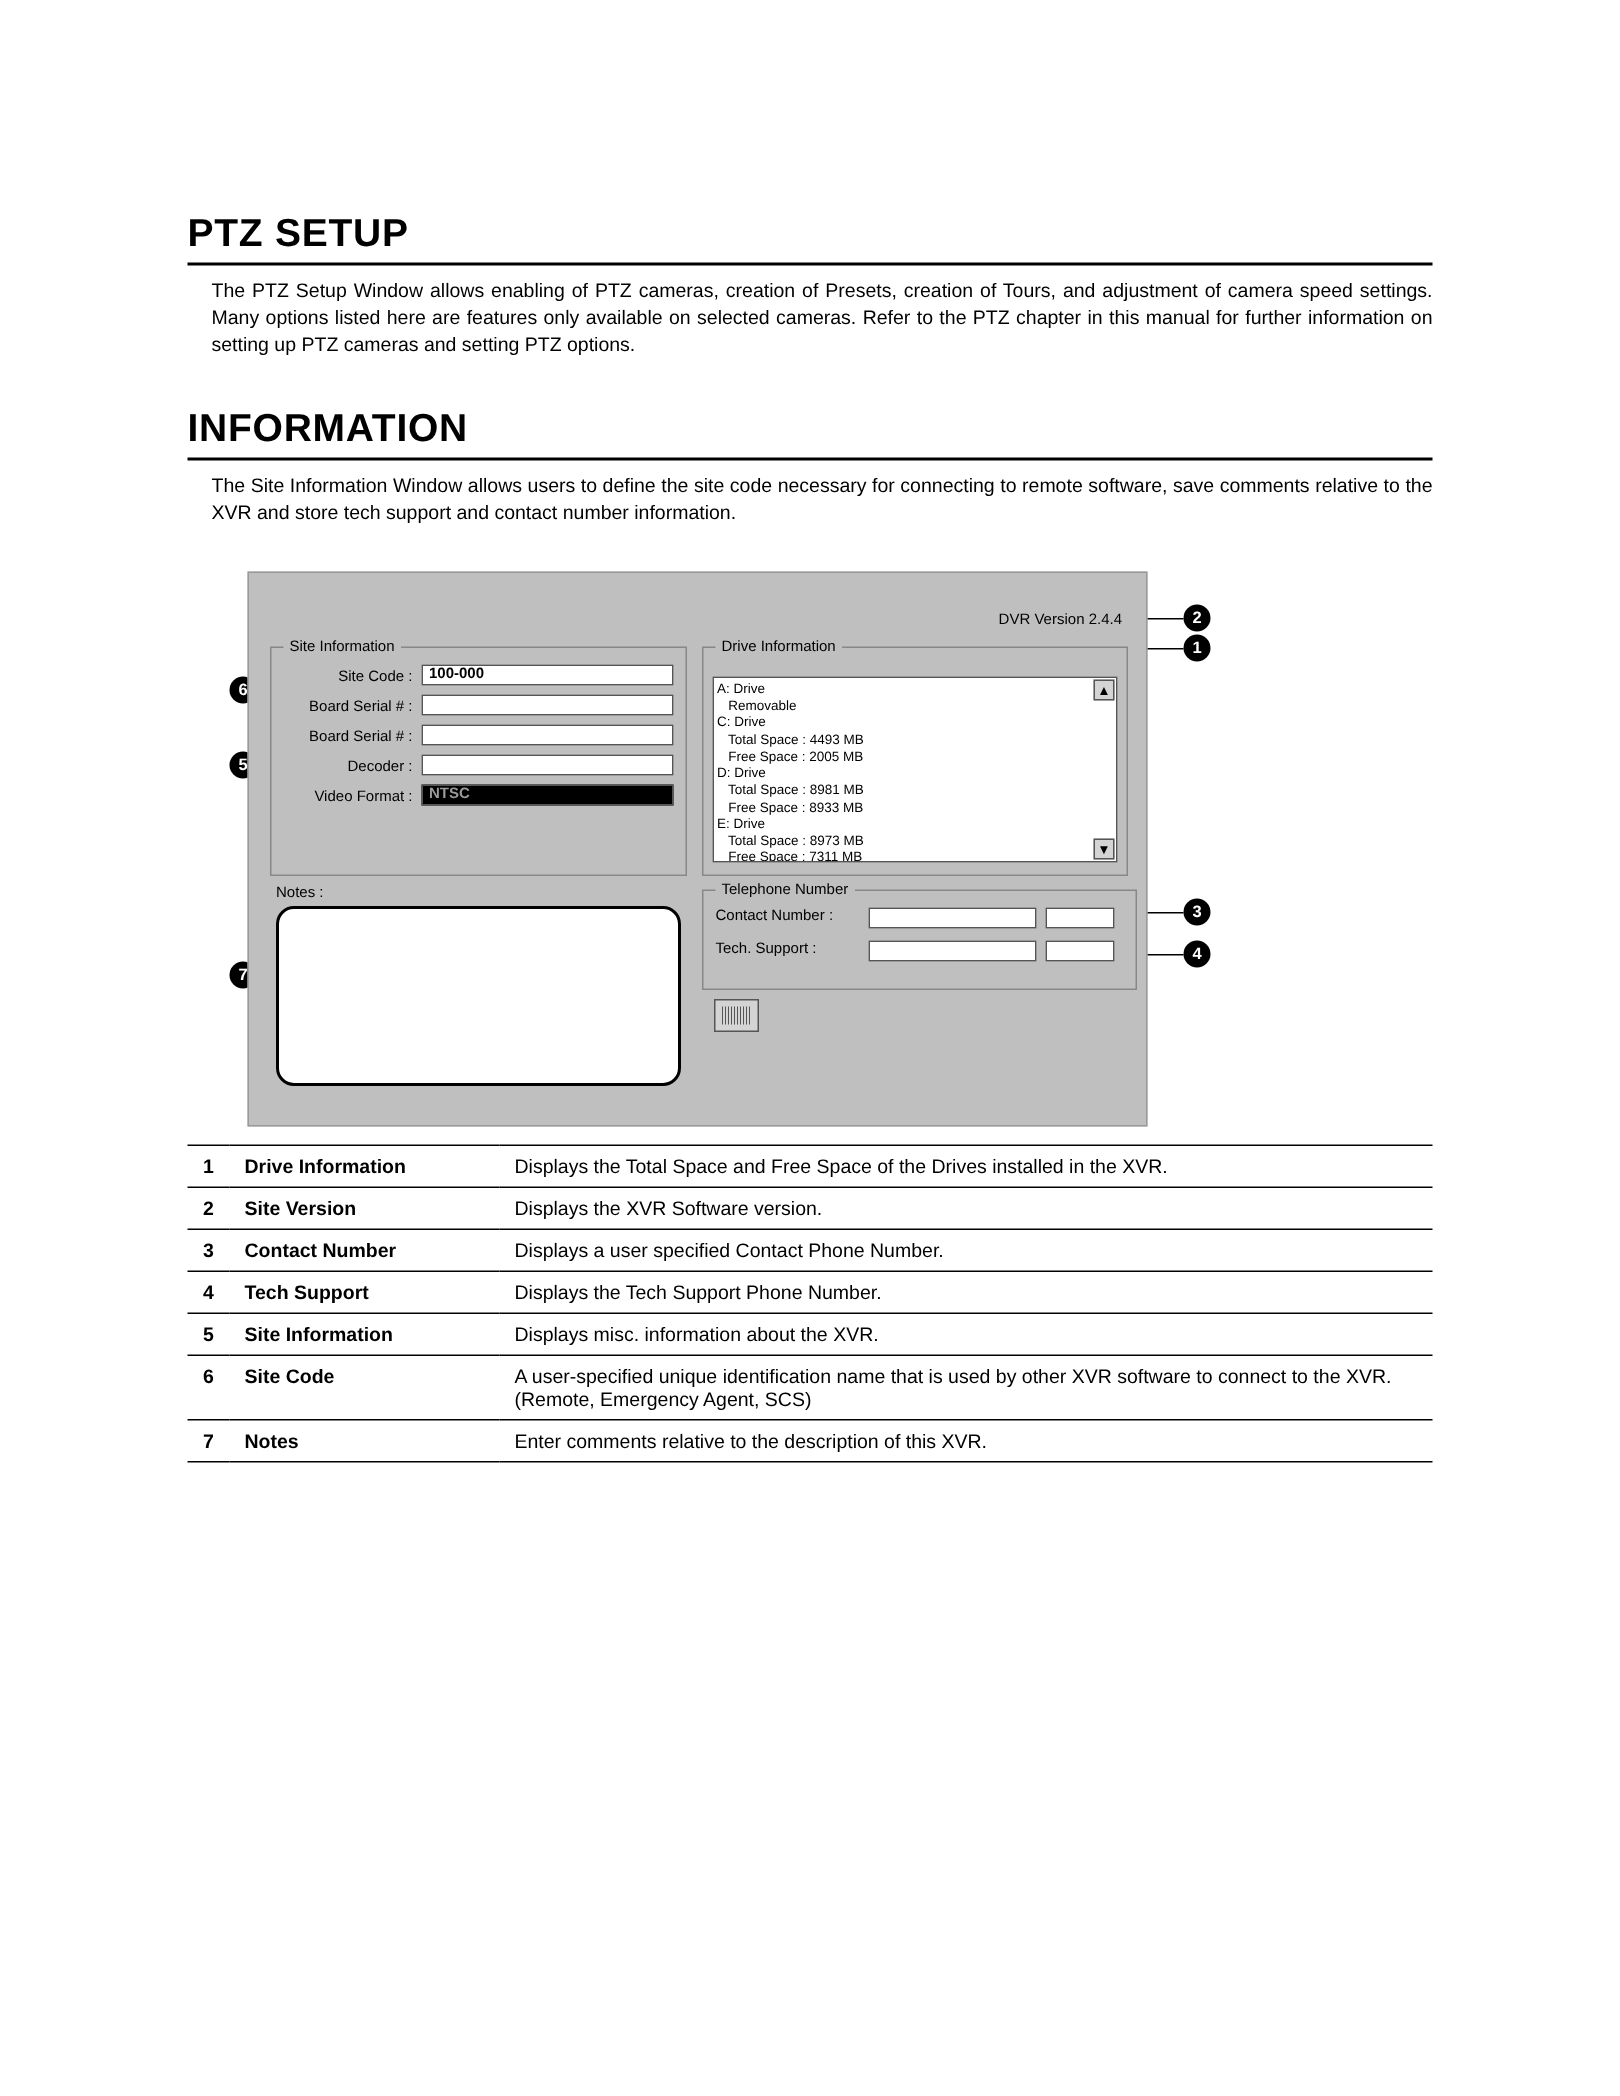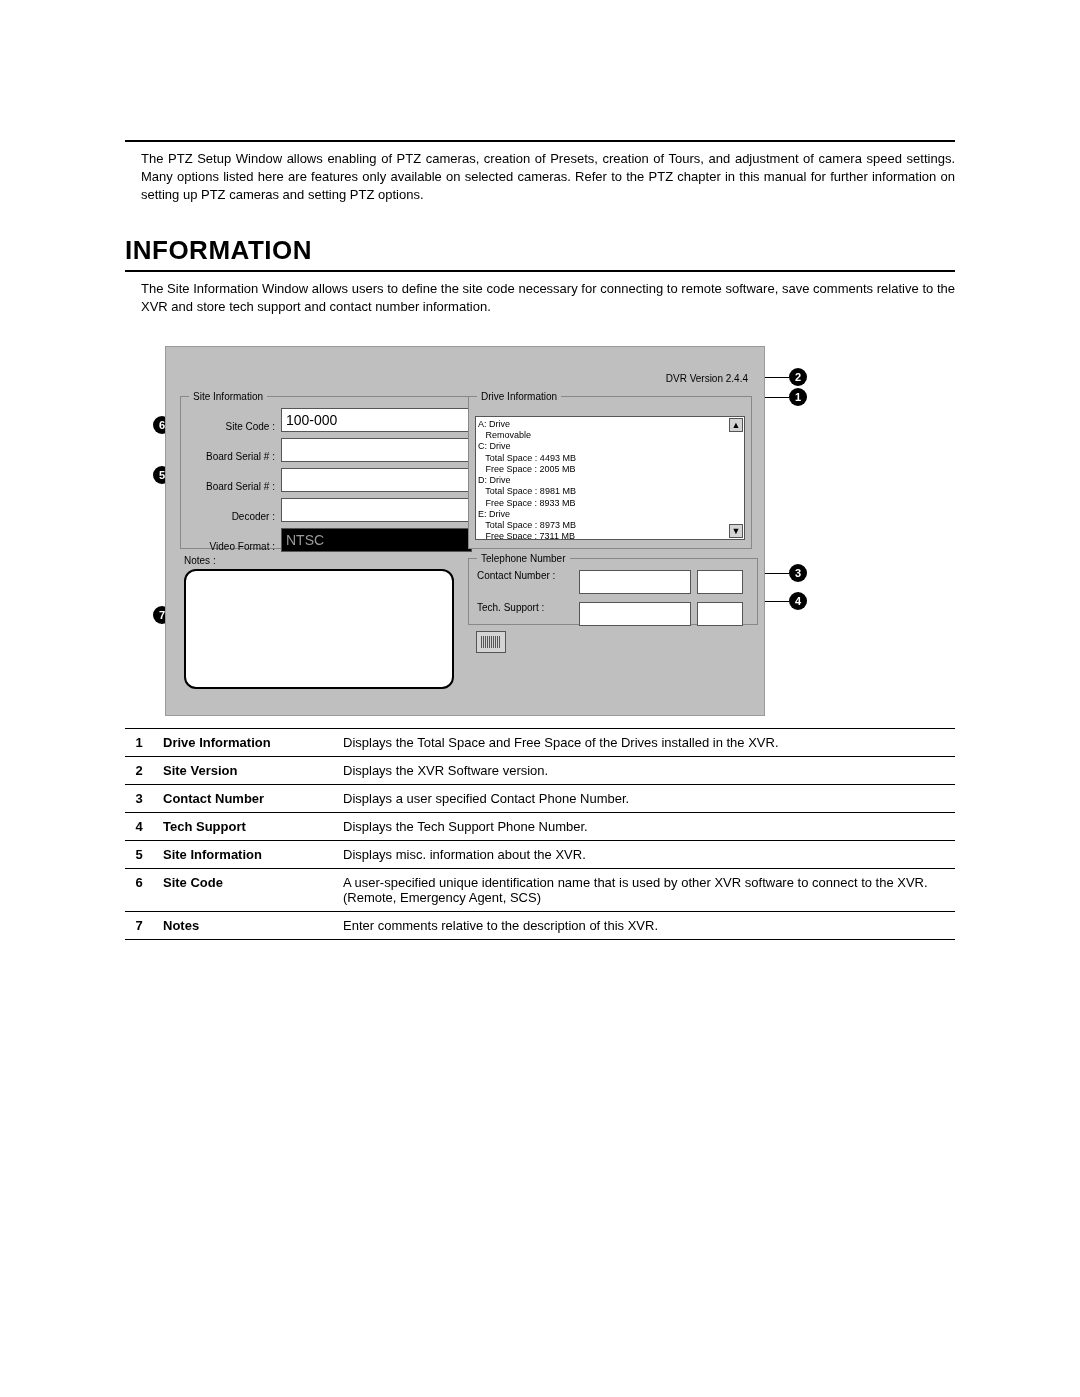--- a/index.html
+++ b/index.html
@@ -70,22 +70,23 @@
     left: 14px; top: 44px; width: 278px; height: 158px;
   }
   .fs-site .row {
     display: flex; align-items: flex-end; margin-bottom: 6px;
   }
   .fs-site .lbl {
     width: 92px; text-align: right; padding-right: 6px; font-size: 10px;
   }
   .txt {
     background: #fff; border: 1px solid #555;
-    height: 24px; font-size: 14px; padding: 0 4px;
+    height: 14px; font-size: 10px; padding: 0 4px;
     flex: 1;
+    font-weight: bold;
   }
   .txt.dim { color: #9a9a9a; background: #000000; }
   .fs-drive {
     left: 302px; top: 44px; width: 284px; height: 158px;
   }
   .drivebox {
     position: absolute; left: 6px; top: 14px; right: 6px; bottom: 8px;
     background: #fff; border: 1px solid #555; overflow: hidden;
     font-size: 9px; line-height: 1.25; padding: 2px 2px;
     white-space: pre;
@@ -160,20 +161,21 @@
     bottom: -40px;
     font-size: 12px;
     font-weight: bold;
   }
 </style>
 </head>
 <body>
 
 <div class="page">
 
+  <h2 class="heading">PTZ SETUP</h2>
   <div class="rule"></div>
   <p class="paragraph">The PTZ Setup Window allows enabling of PTZ cameras, creation of Presets, creation of Tours, and adjustment of camera speed settings. Many options listed here are features only available on selected cameras. Refer to the PTZ chapter in this manual for further information on setting up PTZ cameras and setting PTZ options.</p>
 
   <h2 class="heading">INFORMATION</h2>
   <div class="rule"></div>
   <p class="paragraph">The Site Information Window allows users to define the site code necessary for connecting to remote software, save comments relative to the XVR and store tech support and contact number information.</p>
 
   <div class="shot-wrap">
 
     <div class="callout" style="left:-12px; top:70px;">6</div>

